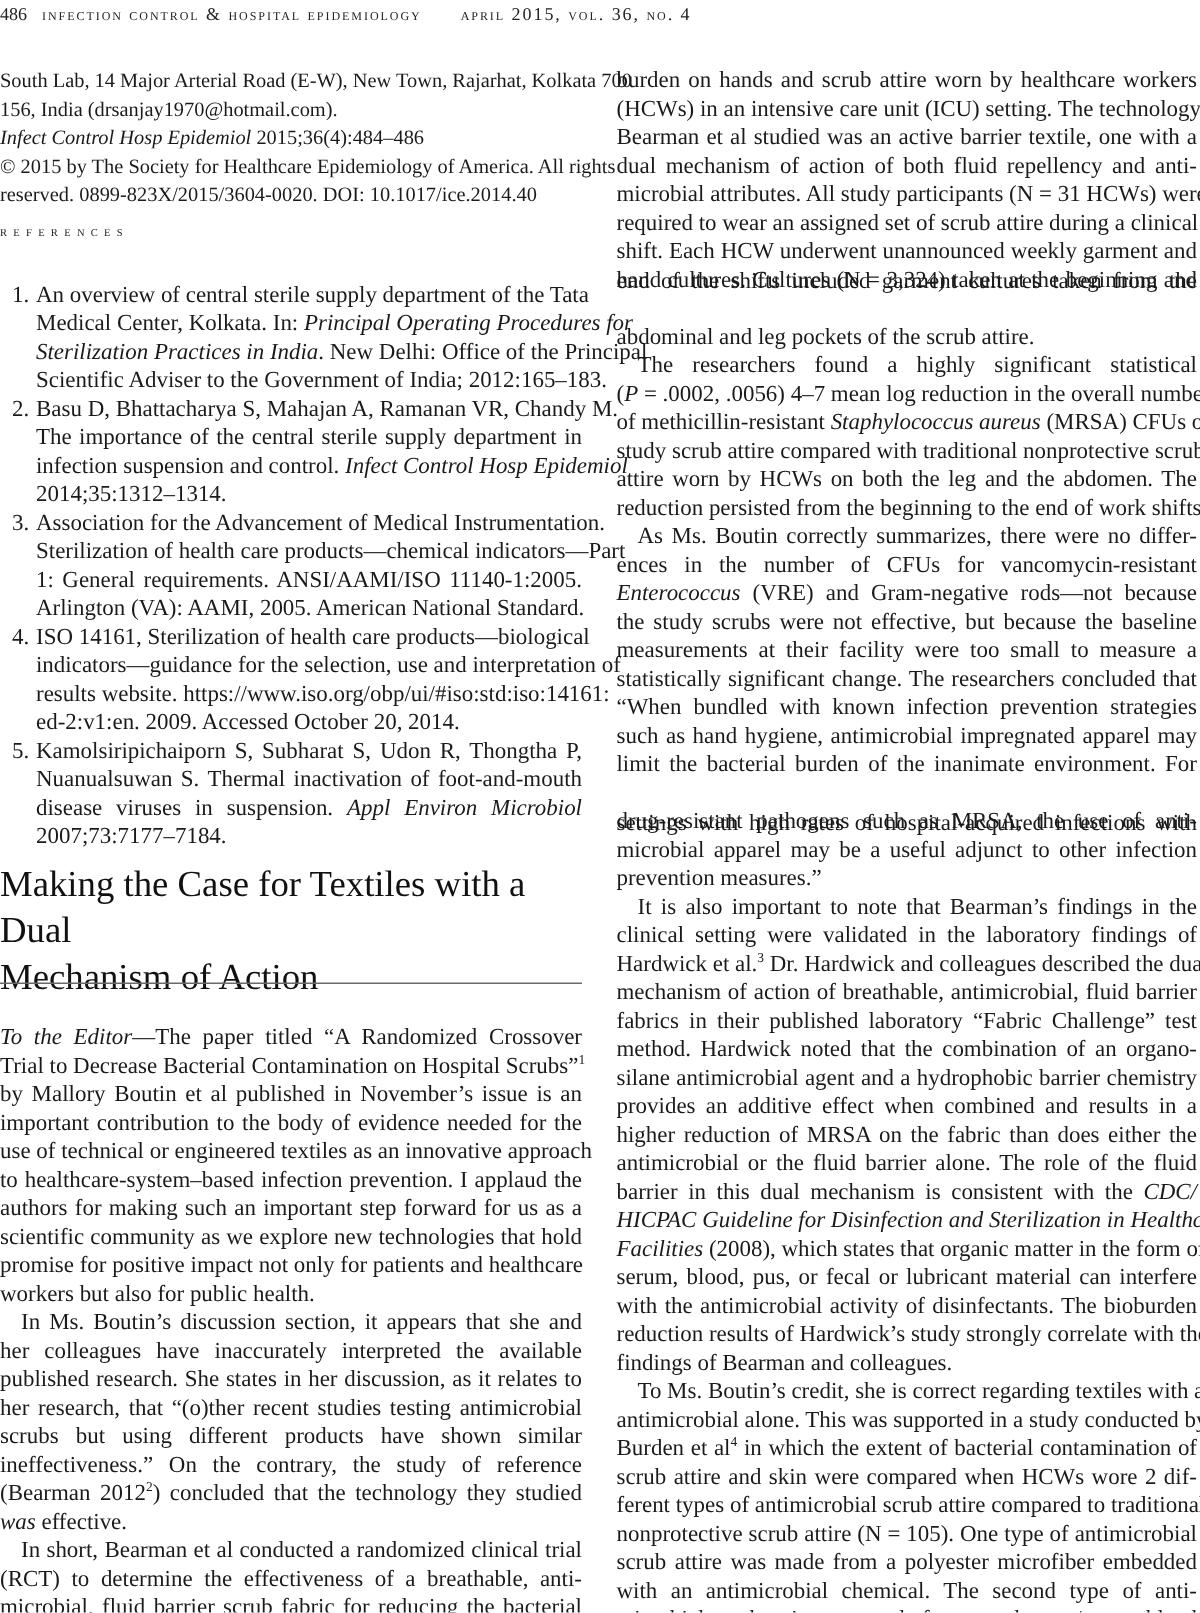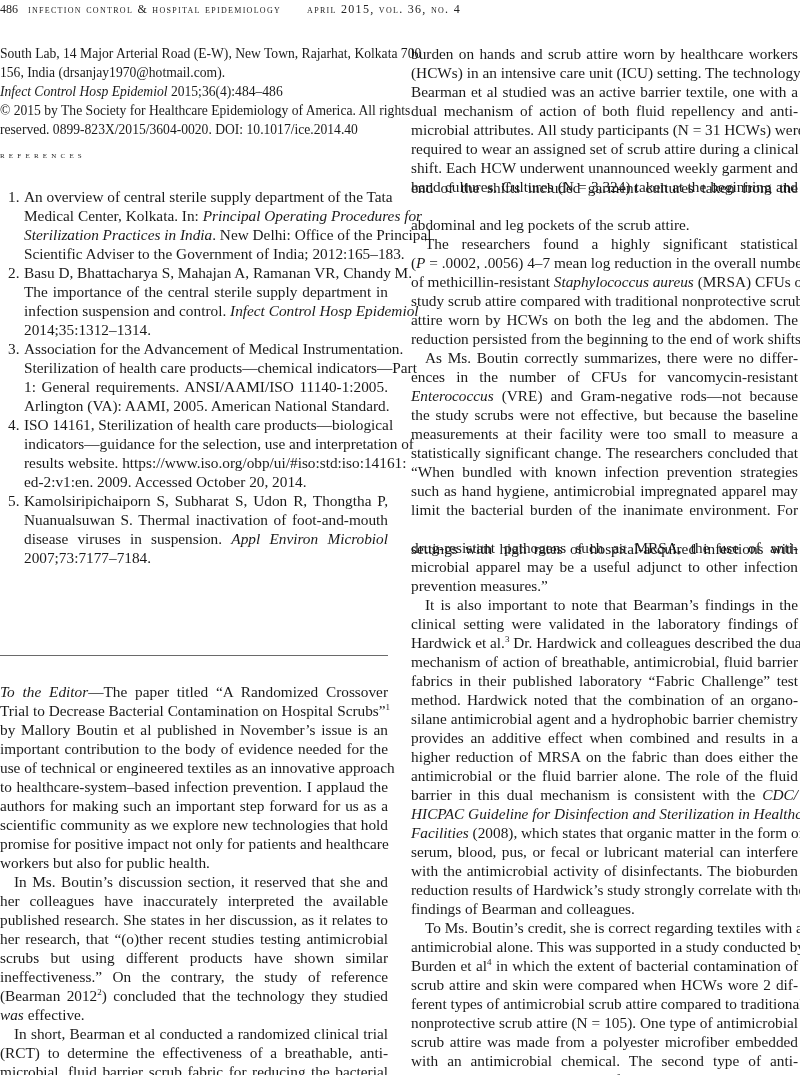--- a/index.html
+++ b/index.html
@@ -95,35 +95,37 @@
       <div>
         <span class="ref-num" style="top: 491px;">5.</span>
         <span class="ln ref-ln" style="top: 491px;"><span>Kamolsiripichaiporn S, Subharat S, Udon R, Thongtha P,</span></span>
         <span class="ln ref-ln" style="top: 510px;"><span>Nuanualsuwan S. Thermal inactivation of foot-and-mouth</span></span>
         <span class="ln ref-ln" style="top: 529px;"><span>disease viruses in suspension. </span><i>Appl Environ Microbiol</i></span>
         <span class="ln last ref-ln" style="top: 548px;"><span>2007;73:7177–7184.</span></span>
       </div>
     </div>
 
   <div class="article-title">
+    <div>Making the Case for Textiles with a Dual</div>
+    <div>Mechanism of Action</div>
   </div>
   <div class="rule"></div>
 
   <div id="left-body">
       <span class="ln" style="top: 682px;"><i>To the Editor</i><span>—The paper titled “A Randomized Crossover</span></span>
       <span class="ln" style="top: 701px;"><span>Trial to Decrease Bacterial Contamination on Hospital Scrubs”</span><sup>1</sup></span>
       <span class="ln" style="top: 720px;"><span>by Mallory Boutin et al published in November’s issue is an</span></span>
       <span class="ln" style="top: 739px;"><span>important contribution to the body of evidence needed for the</span></span>
       <span class="ln" style="top: 758px;"><span>use of technical or engineered textiles as an innovative approach</span></span>
       <span class="ln" style="top: 777px;"><span>to healthcare-system–based infection prevention. I applaud the</span></span>
       <span class="ln" style="top: 796px;"><span>authors for making such an important step forward for us as a</span></span>
       <span class="ln" style="top: 815px;"><span>scientific community as we explore new technologies that hold</span></span>
       <span class="ln" style="top: 834px;"><span>promise for positive impact not only for patients and healthcare</span></span>
       <span class="ln last" style="top: 853px;"><span>workers but also for public health.</span></span>
-      <span class="ln ind" style="top: 872px;"><span>In Ms. Boutin’s discussion section, it reserved that she and</span></span>
+      <span class="ln ind" style="top: 872px;"><span>In Ms. Boutin’s discussion section, it appears that she and</span></span>
       <span class="ln" style="top: 891px;"><span>her colleagues have inaccurately interpreted the available</span></span>
       <span class="ln" style="top: 910px;"><span>published research. She states in her discussion, as it relates to</span></span>
       <span class="ln" style="top: 929px;"><span>her research, that “(o)ther recent studies testing antimicrobial</span></span>
       <span class="ln" style="top: 948px;"><span>scrubs but using different products have shown similar</span></span>
       <span class="ln" style="top: 967px;"><span>ineffectiveness.” On the contrary, the study of reference</span></span>
       <span class="ln" style="top: 986px;"><span>(Bearman 2012</span><sup>2</sup><span>) concluded that the technology they studied</span></span>
       <span class="ln last" style="top: 1005px;"><i>was</i><span> effective.</span></span>
       <span class="ln ind" style="top: 1024px;"><span>In short, Bearman et al conducted a randomized clinical trial</span></span>
       <span class="ln" style="top: 1043px;"><span>(RCT) to determine the effectiveness of a breathable, anti-</span></span>
       <span class="ln" style="top: 1062px;"><span>microbial, fluid barrier scrub fabric for reducing the bacterial</span></span>

